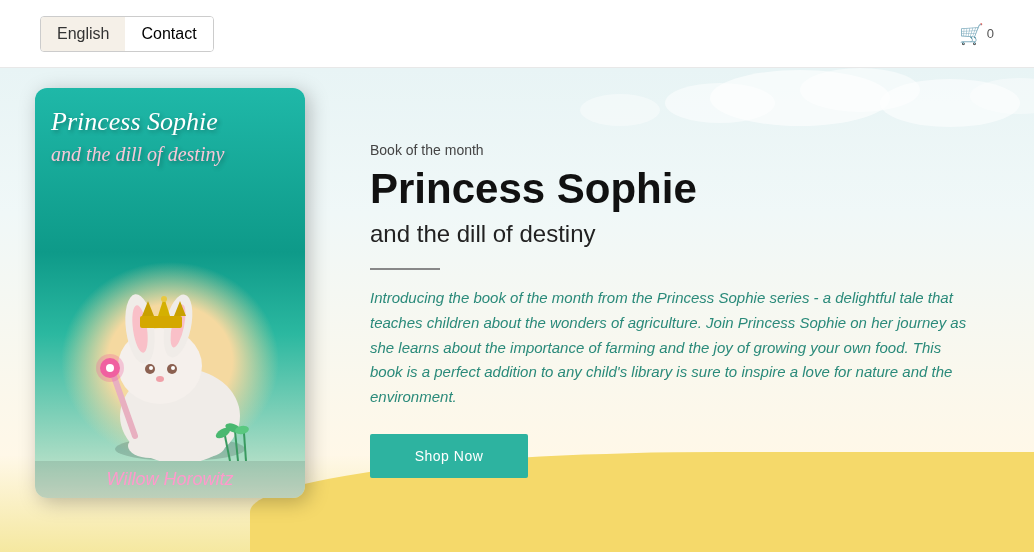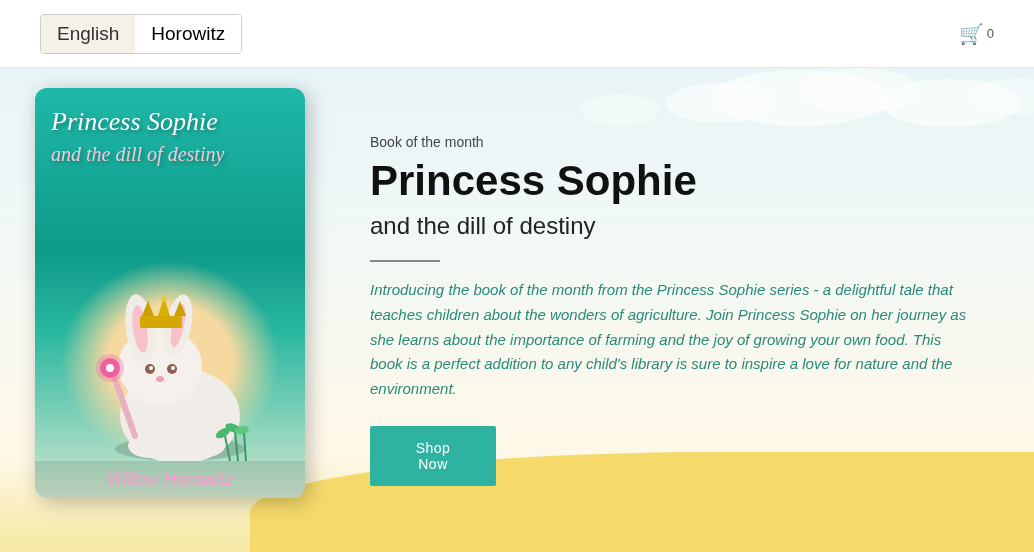--- a/index.html
+++ b/index.html
@@ -18,21 +18,21 @@
     }
     .lang-switcher {
       display: flex;
       border: 1px solid #ccc;
       border-radius: 4px;
       overflow: hidden;
       margin-right: auto;
     }
     .lang-btn {
       padding: 8px 16px;
-      font-size: 19px;
+      font-size: 16px;
       cursor: pointer;
       border: none;
       background: #fff;
     }
     .lang-btn.active {
       background: #f5f0e8;
       color: #333;
     }
     .nav-links {
       display: flex;
@@ -196,42 +196,42 @@
       display: inline-block;
       background: #2db3a0;
       color: #fff;
       border: none;
       padding: 14px 40px;
       font-size: 14px;
       letter-spacing: 0.5px;
       cursor: pointer;
       border-radius: 2px;
       text-align: center;
-      width: 126px;
+      width: 158px;
     }
 
     
     .yellow-wave {
       position: absolute;
       bottom: 0;
       left: 250px;
       right: 0;
       height: 100px;
       background: #f5d96a;
       border-radius: 60% 0 0 0;
       z-index: 1;
     }
   </style>
 </head>
 <body>
 
 <nav class="navbar">
   <div class="lang-switcher">
     <button class="lang-btn active">English</button>
-    <button class="lang-btn">Horowitz</button>
+    <button class="lang-btn">Contact</button>
   </div>
 
 
   <div class="cart-area">
     <span class="cart-icon">🛒</span>
     <span class="cart-count">0</span>
   </div>
 </nav>
 
 <div class="hero">

